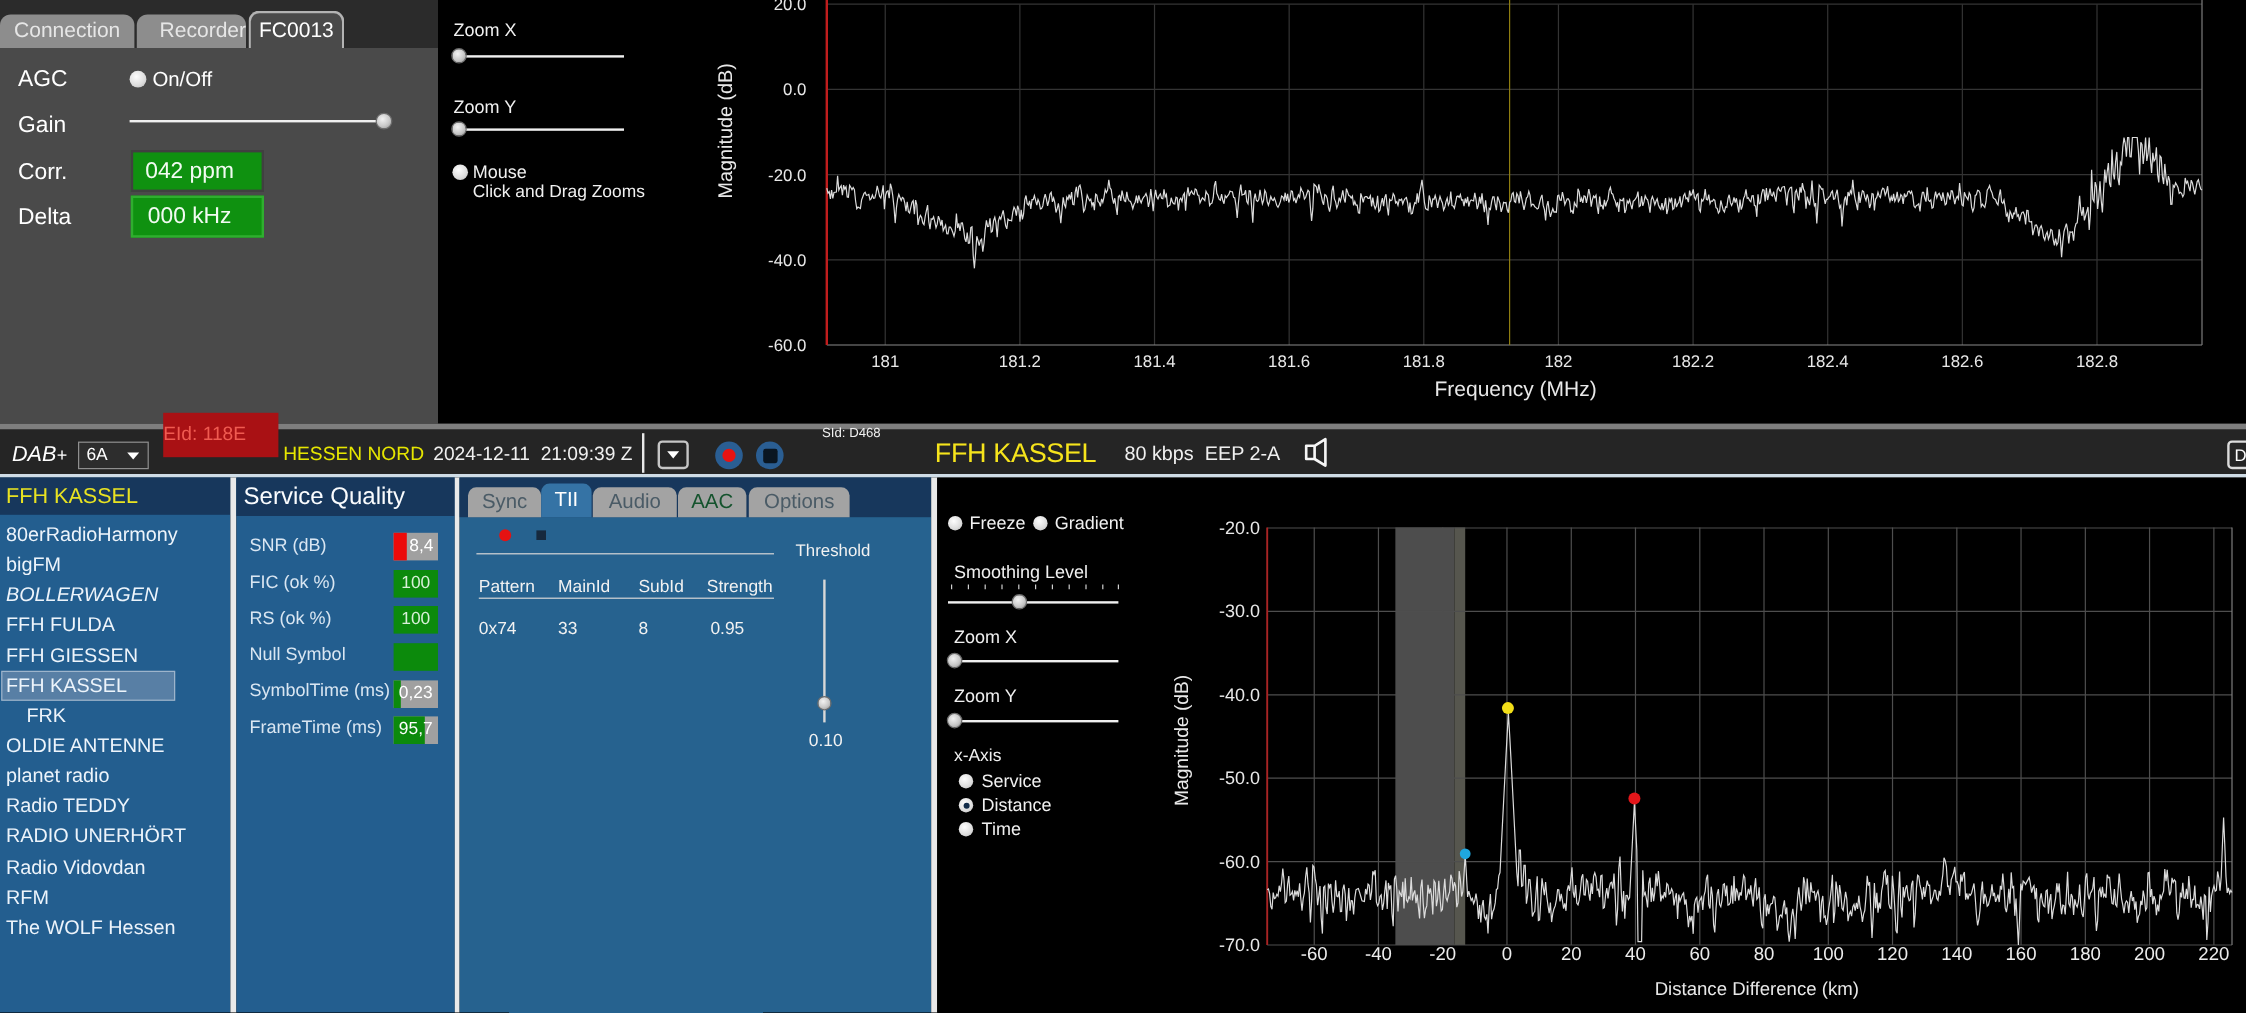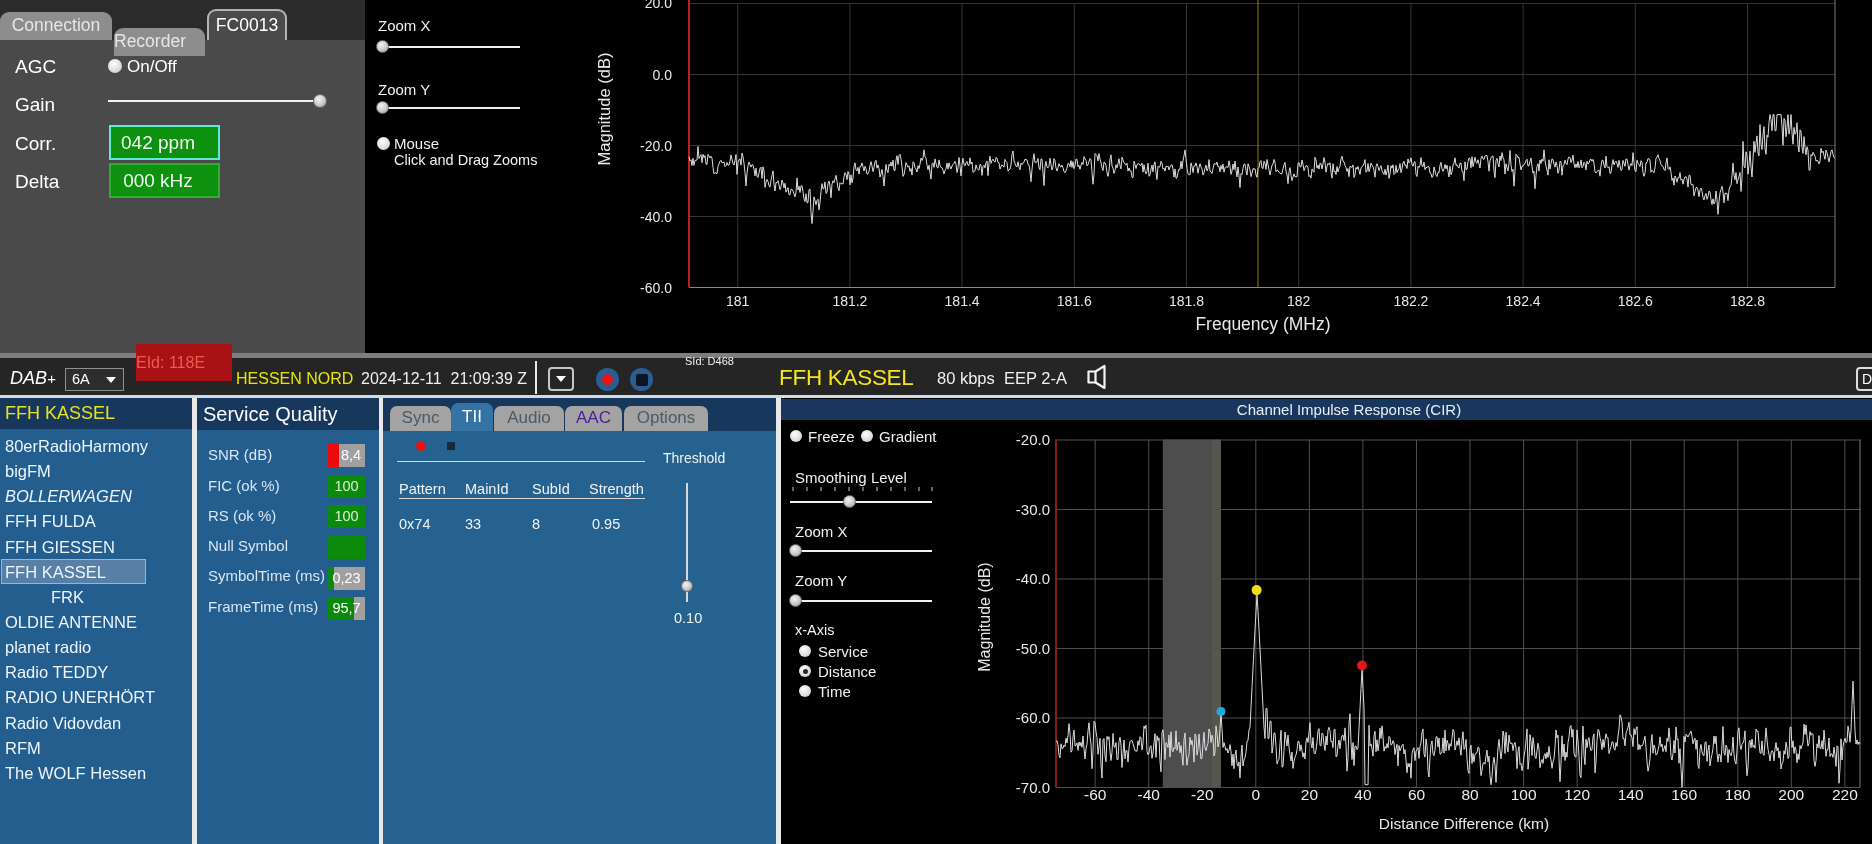--- a/index.html
+++ b/index.html
@@ -14,36 +14,36 @@
   .track{position:absolute;background:#f0f0f0;}
 </style></head>
 <body>
 <div id="root">
 
   <div class="abs" style="left:0;top:0;width:365px;height:353px;background:#4a4a4a;"></div>
   <div class="abs" style="left:0;top:0;width:365px;height:40px;background:#2b2b2b;"></div>
   <div class="abs" style="left:0;top:12px;width:112px;height:28px;background:#8d8d8d;border-radius:9px 9px 0 0;
        color:#e6e6e6;font-size:17.5px;text-align:center;line-height:27px;">Connection</div>
   <div class="abs" style="left:114px;top:12px;width:91px;height:28px;background:#8d8d8d;border-radius:9px 9px 0 0;
-       color:#e6e6e6;font-size:17.5px;text-align:left;line-height:27px;margin-top:16px;">Recorder</div>
+       color:#e6e6e6;font-size:17.5px;text-align:right;line-height:27px;">Recorder</div>
   <div class="abs" style="left:207px;top:9px;width:80px;height:31px;background:#4a4a4a;
        border:2px solid #b3b3b3;border-bottom:none;border-radius:9px 9px 0 0;box-sizing:border-box;
        color:#fff;font-size:17.5px;text-align:center;line-height:28px;">FC0013</div>
 
   <div class="txt" style="left:15px;top:56px;font-size:19px;color:#fff;">AGC</div>
   <div class="radio" style="left:108px;top:59px;width:14px;height:14px;"></div>
   <div class="txt" style="left:127px;top:57px;font-size:17px;color:#fff;">On/Off</div>
 
   <div class="txt" style="left:15px;top:94px;font-size:19px;color:#fff;">Gain</div>
   <div class="track" style="left:108px;top:100px;width:214px;height:2px;"></div>
   <div class="thumb" style="left:313px;top:94px;width:14px;height:14px;"></div>
 
   <div class="txt" style="left:15px;top:133px;font-size:19px;color:#fff;">Corr.</div>
   <div class="abs" style="left:109px;top:125px;width:111px;height:35px;background:#0f9110;
-       border:2px solid #5eead4;box-sizing:border-box;color:#f2fbf2;font-size:19px;
+       border:2px solid #404040;box-sizing:border-box;color:#f2fbf2;font-size:19px;
        text-align:center;line-height:31px;padding-right:13px;">042 ppm</div>
 
   <div class="txt" style="left:15px;top:171px;font-size:19px;color:#fff;">Delta</div>
   <div class="abs" style="left:109px;top:163px;width:111px;height:35px;background:#0f9110;
        border:2px solid #2fae2f;box-sizing:border-box;color:#f2fbf2;font-size:19px;
        text-align:center;line-height:31px;padding-right:13px;">000 kHz</div>
 
   <div class="txt" style="left:378px;top:17px;font-size:15px;color:#f0f0f0;">Zoom X</div>
   <div class="track" style="left:378px;top:46px;width:142px;height:2px;"></div>
   <div class="thumb" style="left:376px;top:40px;width:13px;height:13px;"></div>
@@ -134,21 +134,21 @@
   <div class="abs" style="left:0;top:398px;width:192px;height:446px;background:#235e8f;"></div>
   <div class="abs" style="left:0;top:398px;width:192px;height:31px;background:#17375c;color:#e8e222;font-size:18px;line-height:31px;"><span style="margin-left:5px;">FFH KASSEL</span></div>
   <div class="abs" style="left:1px;top:559px;width:145px;height:25px;background:#587fa5;border:1px solid #9db4cb;box-sizing:border-box;"></div>
   <div class="abs" style="left:0;top:434px;width:192px;color:#edf4fb;font-size:16.5px;">
     <div style="height:25.15px;line-height:25.15px;padding-left:5px;">80erRadioHarmony</div>
     <div style="height:25.15px;line-height:25.15px;padding-left:5px;">bigFM</div>
     <div style="height:25.15px;line-height:25.15px;padding-left:5px;font-style:italic;">BOLLERWAGEN</div>
     <div style="height:25.15px;line-height:25.15px;padding-left:5px;">FFH FULDA</div>
     <div style="height:25.15px;line-height:25.15px;padding-left:5px;">FFH GIESSEN</div>
     <div style="height:25.15px;line-height:25.15px;padding-left:5px;">FFH KASSEL</div>
-    <div style="height:25.15px;line-height:25.15px;padding-left:22px;margin-left:29px;">FRK</div>
+    <div style="height:25.15px;line-height:25.15px;padding-left:22px;">FRK</div>
     <div style="height:25.15px;line-height:25.15px;padding-left:5px;">OLDIE ANTENNE</div>
     <div style="height:25.15px;line-height:25.15px;padding-left:5px;">planet radio</div>
     <div style="height:25.15px;line-height:25.15px;padding-left:5px;">Radio TEDDY</div>
     <div style="height:25.15px;line-height:25.15px;padding-left:5px;">RADIO UNERHÖRT</div>
     <div style="height:25.15px;line-height:25.15px;padding-left:5px;">Radio Vidovdan</div>
     <div style="height:25.15px;line-height:25.15px;padding-left:5px;">RFM</div>
     <div style="height:25.15px;line-height:25.15px;padding-left:5px;">The WOLF Hessen</div>
   </div>
   <div class="abs" style="left:192px;top:398px;width:5px;height:446px;background:#e9e9e9;"></div>
 
@@ -169,42 +169,41 @@
   <div class="abs" style="left:328px;top:536px;width:37px;height:23px;background:#0c8a0c;"></div>
   <div class="abs" style="left:328px;top:566.5px;width:37px;height:23px;background:#a0a0a0;color:#fff;font-size:14.5px;text-align:center;line-height:23px;"><span style="position:absolute;left:0;top:0;width:6px;height:23px;background:#0c8a0c;"></span><span style="position:relative;">0,23</span></div>
   <div class="abs" style="left:328px;top:597px;width:37px;height:23px;background:#a0a0a0;color:#fff;font-size:14.5px;text-align:center;line-height:23px;"><span style="position:absolute;left:0;top:0;width:26px;height:23px;background:#0c8a0c;"></span><span style="position:relative;">95,7</span></div>
   <div class="abs" style="left:379px;top:398px;width:4px;height:446px;background:#e9e9e9;"></div>
 
   <div class="abs" style="left:383px;top:398px;width:393px;height:446px;background:#26628f;"></div>
   <div class="abs" style="left:383px;top:398px;width:393px;height:33px;background:#17375c;"></div>
   <div class="abs" style="left:390px;top:406px;width:61px;height:25px;background:#a3a3a3;border-radius:7px 7px 0 0;color:#4a5b66;font-size:17px;text-align:center;line-height:24px;">Sync</div>
   <div class="abs" style="left:451px;top:403px;width:42px;height:28px;background:#3573a5;border-radius:7px 7px 0 0;color:#fff;font-size:17px;text-align:center;line-height:27px;">TII</div>
   <div class="abs" style="left:494px;top:406px;width:70px;height:25px;background:#a3a3a3;border-radius:7px 7px 0 0;color:#4a5b66;font-size:17px;text-align:center;line-height:24px;">Audio</div>
-  <div class="abs" style="left:565px;top:406px;width:57px;height:25px;background:#a3a3a3;border-radius:7px 7px 0 0;color:#4c1d95;font-size:17px;text-align:center;line-height:24px;">AAC</div>
+  <div class="abs" style="left:565px;top:406px;width:57px;height:25px;background:#a3a3a3;border-radius:7px 7px 0 0;color:#14532d;font-size:17px;text-align:center;line-height:24px;">AAC</div>
   <div class="abs" style="left:624px;top:406px;width:84px;height:25px;background:#a3a3a3;border-radius:7px 7px 0 0;color:#4a5b66;font-size:17px;text-align:center;line-height:24px;">Options</div>
   <div class="abs" style="left:416px;top:441px;width:10px;height:10px;border-radius:50%;background:#e51212;"></div>
   <div class="abs" style="left:447px;top:442px;width:8px;height:8px;background:#16293e;"></div>
   <div class="abs" style="left:397px;top:461px;width:248px;height:1px;background:#d8d8d8;"></div>
   <div class="txt" style="left:663px;top:450px;font-size:14px;color:#f2f2f2;">Threshold</div>
   <div class="txt" style="left:399px;top:481px;font-size:14.5px;color:#f2f2f2;">Pattern</div>
   <div class="txt" style="left:465px;top:481px;font-size:14.5px;color:#f2f2f2;">MainId</div>
   <div class="txt" style="left:532px;top:481px;font-size:14.5px;color:#f2f2f2;">SubId</div>
   <div class="txt" style="left:589px;top:481px;font-size:14.5px;color:#f2f2f2;">Strength</div>
   <div class="abs" style="left:399px;top:498px;width:246px;height:1px;background:#d8d8d8;"></div>
   <div class="txt" style="left:399px;top:516px;font-size:14.5px;color:#f2f2f2;">0x74</div>
   <div class="txt" style="left:465px;top:516px;font-size:14.5px;color:#f2f2f2;">33</div>
   <div class="txt" style="left:532px;top:516px;font-size:14.5px;color:#f2f2f2;">8</div>
   <div class="txt" style="left:592px;top:516px;font-size:14.5px;color:#f2f2f2;">0.95</div>
   <div class="abs" style="left:686px;top:483px;width:2px;height:119px;background:#d8d8d8;"></div>
   <div class="thumb" style="left:681px;top:580px;width:12px;height:12px;"></div>
   <div class="txt" style="left:674px;top:610px;font-size:14.5px;color:#f2f2f2;">0.10</div>
   <div class="abs" style="left:776px;top:398px;width:5px;height:446px;background:#e9e9e9;"></div>
 
   <div class="abs" style="left:781px;top:398px;width:1091px;height:446px;background:#000;"></div>
-  <div class="abs" style="left:781px;top:399px;width:1091px;height:21px;background:#19375c;color:#e9eff6;font-size:15px;text-align:center;line-height:21px;padding-left:45px;box-sizing:border-box;">Channel Impulse Response (CIR)</div>
 
   <div class="radio" style="left:790px;top:430px;width:12px;height:12px;"></div>
   <div class="txt" style="left:808px;top:428px;font-size:15px;color:#f0f0f0;">Freeze</div>
   <div class="radio" style="left:861px;top:430px;width:12px;height:12px;"></div>
   <div class="txt" style="left:879px;top:428px;font-size:15px;color:#f0f0f0;">Gradient</div>
   <div class="txt" style="left:795px;top:469px;font-size:15px;color:#f0f0f0;">Smoothing Level</div>
   <svg class="abs" style="left:790px;top:486px;" width="145" height="6" viewBox="0 0 145 6">
     <g stroke="#cfcfcf" stroke-width="1">
       <line x1="3" y1="1" x2="3" y2="5"></line>
         <line x1="17" y1="1" x2="17" y2="5"></line>

